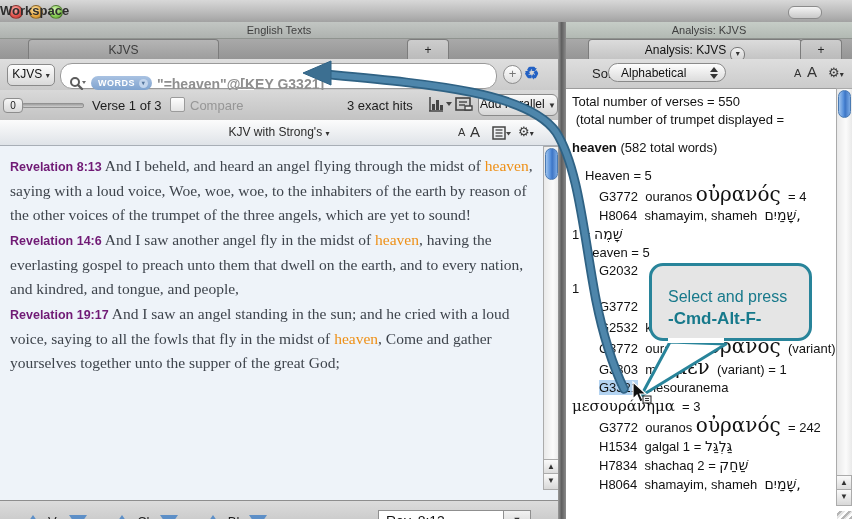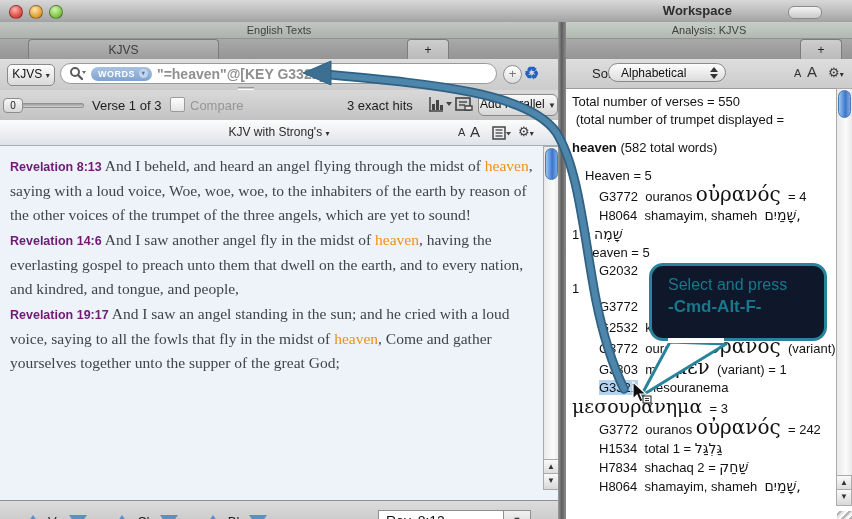--- a/index.html
+++ b/index.html
@@ -9,21 +9,21 @@
   .abs{position:absolute;}
 
   
   #titlebar{left:0;top:0;width:852px;height:22px;
     background:linear-gradient(#d8d8d8,#b9b9b9 60%,#a2a2a2);
     border-bottom:1px solid #6f6f6f;}
   .tl{top:5px;width:12px;height:12px;border-radius:50%;border:1px solid rgba(0,0,0,.35);}
   #tl-red{left:9px;background:radial-gradient(circle at 40% 30%,#ffb3ae,#e0504a 60%,#b03833);}
   #tl-yellow{left:29px;background:radial-gradient(circle at 40% 30%,#ffe6a8,#e3a33c 60%,#b57d22);}
   #tl-green{left:49px;background:radial-gradient(circle at 40% 30%,#d2f5b0,#83c94f 60%,#58962f);}
-  #win-title{left:0;top:3px;width:732px;text-align:right;font-size:13px;font-weight:bold;color:#2e2e2e;}
+  #win-title{left:0;top:3px;width:732px;text-align:left;font-size:13px;font-weight:bold;color:#2e2e2e;}
   #tb-pill{left:788px;top:6px;width:32px;height:11px;border-radius:6px;
     background:linear-gradient(#f4f4f4,#c9c9c9);border:1px solid #8b8b8b;}
 
   
   #left-pane{left:0;top:22px;width:558px;height:497px;background:#eef3f9;}
   #divider{left:558px;top:22px;width:8px;height:497px;
     background:linear-gradient(90deg,#9a9a9a,#5f5f5f 45%,#8b8b8b);}
   #right-pane{left:566px;top:22px;width:286px;height:497px;background:#fff;}
 
   .group-header{height:16px;font-size:11px;color:#3f3f3f;text-align:center;line-height:16px;
@@ -38,21 +38,21 @@
     border:1px solid #777;border-radius:7px;background:linear-gradient(#f2f2f2,#cfcfcf);
     font-size:8px;color:#333;vertical-align:-2px;}
 
   
   #search-row{left:0;top:37px;width:558px;height:31px;
     background:linear-gradient(#dedede,#cbcbcb);border-bottom:1px solid #9c9c9c;}
   #module-btn{left:7px;top:5px;width:46px;height:20px;border:1px solid #8a8a8a;border-radius:5px;
     background:linear-gradient(#fdfdfd,#d9d9d9);font-size:12px;color:#111;text-align:center;line-height:19px;}
   #module-btn .dd{font-size:8px;color:#333;}
   #search-field{left:60px;top:4px;width:437px;height:21px;background:#fff;border:1px solid #9a9a9a;
-    border-radius:12px;display:flex;align-items:center;padding:0 8px;box-sizing:border-box;}
+    border-radius:12px;display:flex;align-items:flex-start;padding:12px 8px;box-sizing:border-box;}
   #scope-pill{display:inline-flex;align-items:center;height:14px;padding:0 4px 0 7px;margin:0 5px;
     border-radius:8px;background:linear-gradient(#a9c2e2,#7fa3cf);color:#fff;
     font-size:9px;font-weight:bold;letter-spacing:.5px;}
   #scope-pill .dot{width:9px;height:9px;margin-left:4px;border-radius:50%;
     background:#c3d5ec;color:#55759c;font-size:6px;line-height:9px;text-align:center;}
   #query-text{font-size:14px;font-weight:bold;color:#8f8f8f;white-space:pre;}
   #add-search-btn{left:503px;top:6px;width:17px;height:17px;border:1.5px solid #8d8d8d;border-radius:50%;
     color:#777;font-size:13px;line-height:15px;text-align:center;background:linear-gradient(#fff,#ddd);}
   #sync-icon{left:524px;top:4px;font-size:17px;color:#2361c4;font-weight:bold;}
   #search-grip{left:238px;top:65px;width:16px;height:1px;border-top:1px solid #9a9a9a;border-bottom:1px solid #fdfdfd;}
@@ -130,28 +130,28 @@
   #rp-gear{left:262px;top:6px;font-size:13px;color:#3a3a3a;}
 
   
   #analysis-list{left:2px;top:66px;width:268px;height:431px;overflow:hidden;
     font-size:13px;line-height:18px;color:#121212;padding-top:5px;}
   .aline{white-space:pre-wrap;}
   .aline.i0{padding-left:4px;} .aline.i1{padding-left:17px;} .aline.i2{padding-left:31px;}
   .aline.blank{height:10px;}
   .b{font-weight:bold;}
   .gk{font-family:"DejaVu Serif",serif;font-size:20px;}
-  .gkbig{font-family:"DejaVu Serif",serif;font-size:19px;}
+  .gkbig{font-family:"DejaVu Serif",serif;font-size:15px;}
   .he{font-family:"DejaVu Sans",sans-serif;font-size:14px;}
   .sel{background:#b3d3f1;}
 
   
   #overlay-svg{left:0;top:0;width:852px;height:519px;pointer-events:none;z-index:50;}
-  #callout{left:649px;top:263px;width:178px;height:78px;background:#0f172a;border:3px solid #28849a;
-    border-radius:14px;z-index:56;box-sizing:border-box;padding:10px 0 0 16px;}
+  #callout{left:649px;top:263px;width:163px;height:78px;background:#e5e5e5;border:3px solid #28849a;
+    border-radius:14px;z-index:56;box-sizing:border-box;padding:22px 0 0 16px;}
   #callout-mask{left:668px;top:338px;width:56px;height:5px;background:#fff;z-index:57;}
   #callout .l1{font-size:16px;color:#17798b;}
   #callout .l2{font-size:17px;font-weight:bold;color:#17798b;margin-top:3px;}
   #tail-svg{left:600px;top:330px;width:160px;height:80px;z-index:55;pointer-events:none;}
   #cursor-svg{left:628px;top:380px;width:26px;height:26px;z-index:60;pointer-events:none;}
 
   svg{display:block;}
 </style>
 </head>
 <body>
@@ -277,20 +277,23 @@
       <div id="ref-field" class="abs">Rev. 8:13</div>
       <div id="ref-dd-btn" class="abs">▼</div>
     </div>
   </div>
 
   <div id="divider" class="abs"></div>
 
   <div id="right-pane" class="abs">
     <div class="group-header" style="background:linear-gradient(#c6cdc7,#b2b9b3);">Analysis: KJVS</div>
     <div class="tab-strip">
+      <div class="tab active" style="left:22px;width:212px;">
+        <span>Analysis: KJVS</span><span class="tab-menu-btn">▾</span>
+      </div>
       <div class="tab tab-plus" style="left:234px;width:40px;">
         <span>+</span>
       </div>
     </div>
 
     <div id="sort-row">
       <div id="sort-label" class="abs">Sort:</div>
       <div id="sort-pill" class="abs">
         <span>Alphabetical</span>
       </div>
@@ -316,21 +319,21 @@
         <div class="aline i1"><span>heaven = 5</span></div>
         <div class="aline i2"><span>G2032</span></div>
         <div class="aline i0"><span>1</span></div>
         <div class="aline i2"><span>G3772</span></div>
         <div class="aline i2"><span>G2532  kai </span><span class="gk">καί</span><span>  (variant) = 1</span></div>
         <div class="aline i2"><span>G3772  ouranos </span><span class="gk">οὐρανός</span><span>  (variant)</span></div>
         <div class="aline i2"><span>G3303  men </span><span class="gk">μέν</span><span>  (variant) = 1</span></div>
         <div class="aline i2"><span class="sel">G3321</span><span>  mesouranema</span></div>
         <div class="aline i0"><span class="gkbig">μεσουράνημα</span><span>  = 3</span></div>
         <div class="aline i2"><span>G3772  ouranos </span><span class="gk">οὐρανός</span><span>  = 242</span></div>
-        <div class="aline i2"><span>H1534  total </span><span class="he">גַּלְגַּל</span><span> = 1</span></div>
+        <div class="aline i2"><span>H1534  galgal </span><span class="he">גַּלְגַּל</span><span> = 1</span></div>
         <div class="aline i2"><span>H7834  shachaq </span><span class="he">שַׁחַק</span><span> = 2</span></div>
         <div class="aline i2"><span>H8064  shamayim, shameh  </span><span class="he">שָׁמַיִם,</span></div>
       </div>
 
     <div id="rp-sb-track" class="abs sb-track" style="left:270px;top:66px;width:15px;height:387px;"></div>
     <div class="abs sb-thumb" style="left:272px;top:68px;width:11px;height:26px;"></div>
     <div class="abs sb-btn" style="left:270px;top:453px;">▲</div>
     <div class="abs sb-btn" style="left:270px;top:467px;">▼</div>
     <div class="abs" style="left:271px;top:489px;width:15px;height:30px;background:repeating-linear-gradient(135deg,#fdfdfd 0 2px,#b5b5b5 2px 4px,#e4e4e4 4px 6px);"></div>
   </div>

